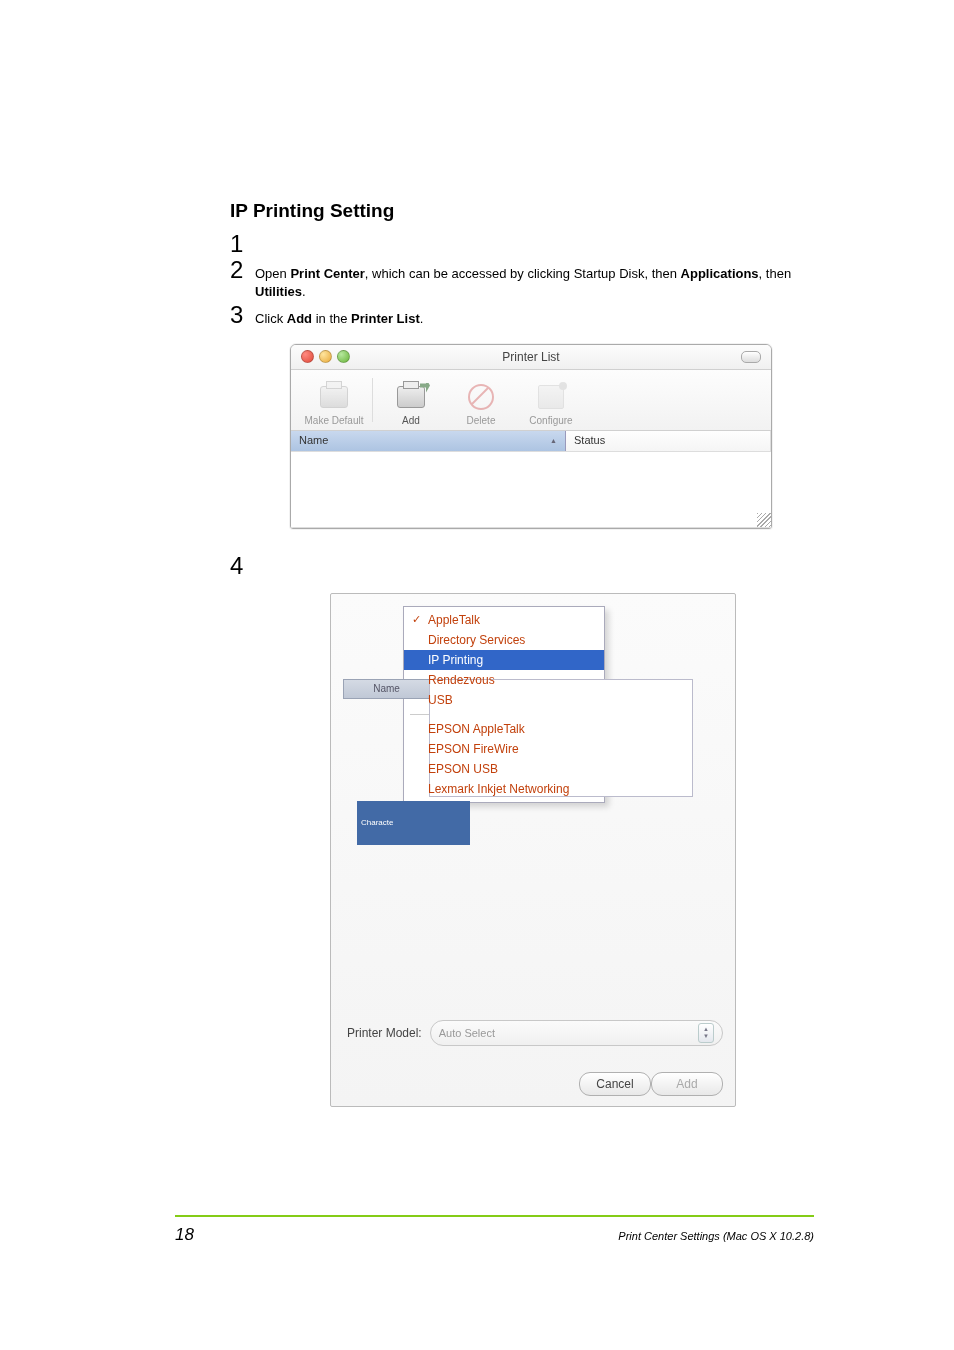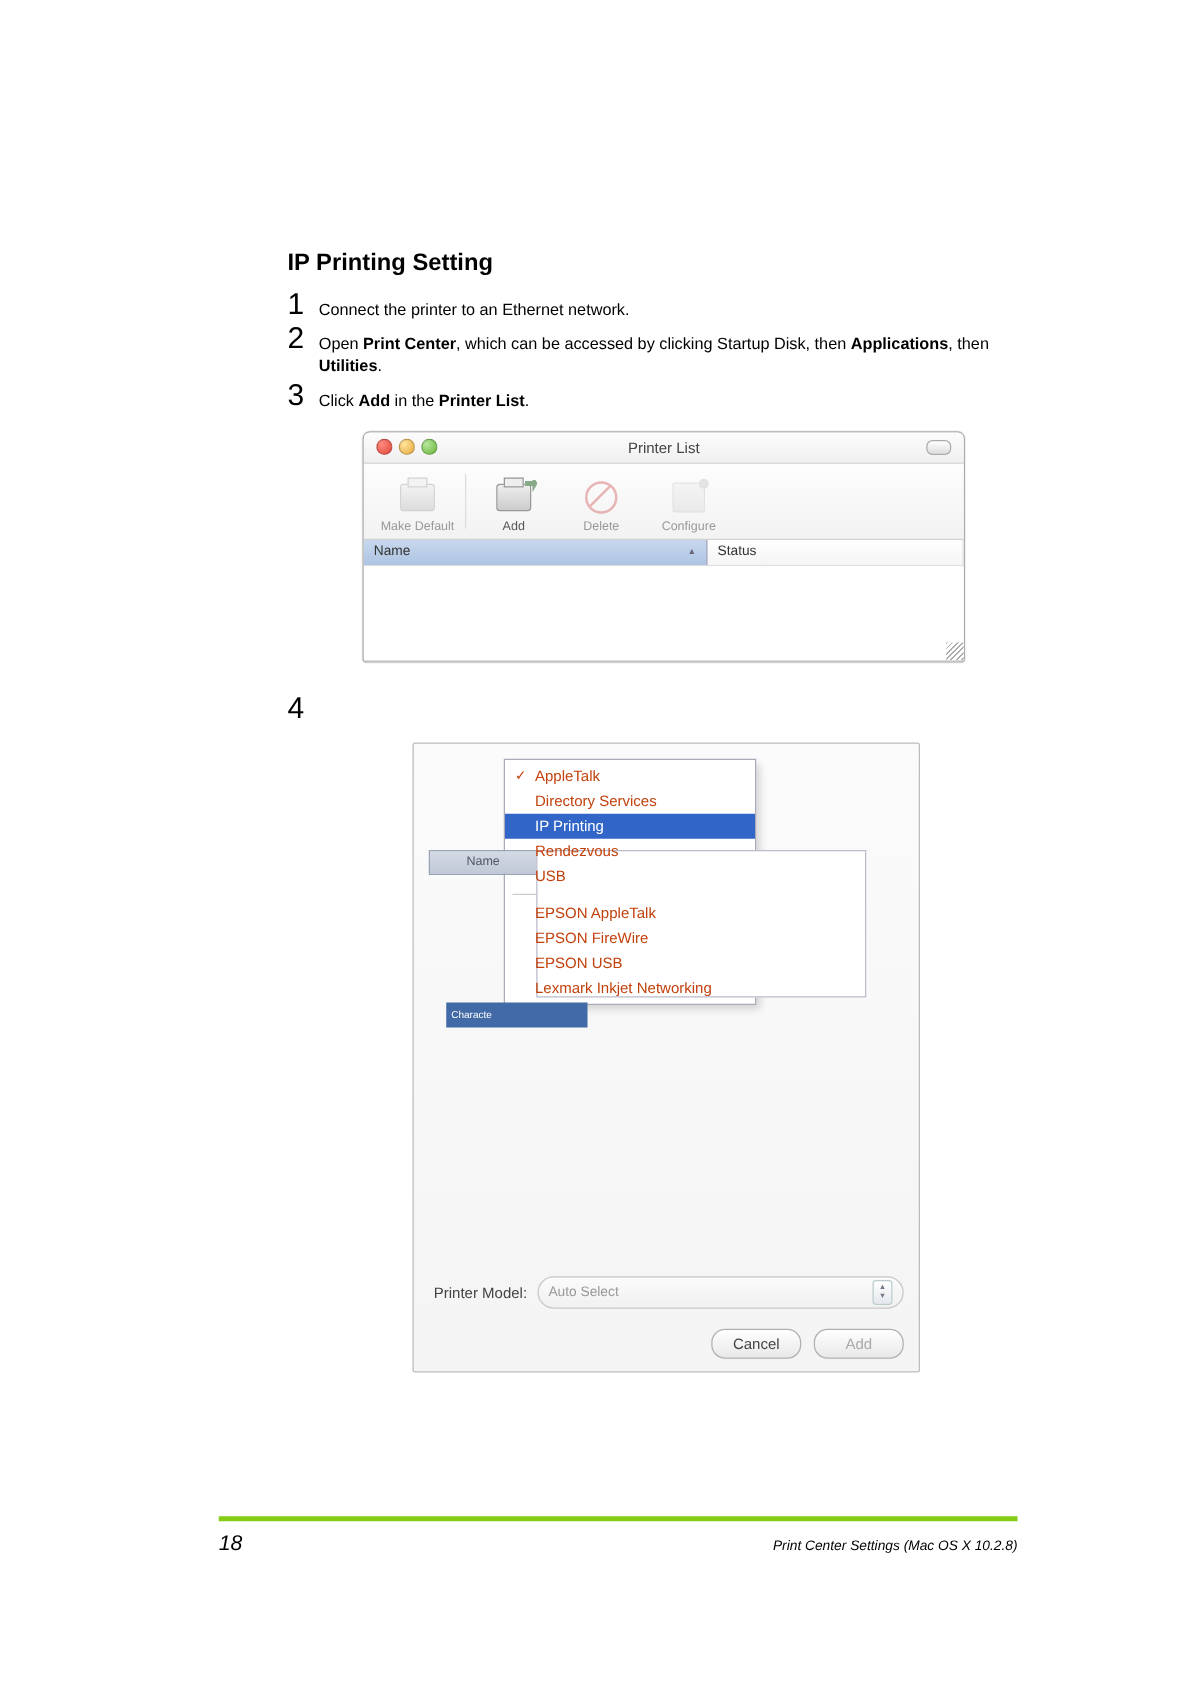--- a/index.html
+++ b/index.html
@@ -308,21 +308,21 @@
     }
     .charset-row {
       position: absolute;
       left: 26px;
       top: 207px;
       width: 105px;
       height: 12px;
       background: #426aa6;
       font-size: 8px;
       color: #fff;
-      padding: 4px 4px;
+      padding: 16px 4px;
       line-height: 12px;
       overflow: hidden;
     }
     .model-row {
       margin-top: 212px;
       display: flex;
       align-items: center;
       padding: 4px 0 10px;
       gap: 8px;
       border-top: 1px solid rgba(0,0,0,0);
@@ -356,43 +356,42 @@
       flex-direction: column;
       align-items: center;
       justify-content: center;
       font-size: 6px;
       color: #778;
       line-height: 7px;
     }
     .btn-row {
       display: flex;
       justify-content: flex-end;
-      gap: 10px;
-      margin-top: 6px;
+      margin-top: 16px;
     }
     .aqua-btn {
       width: 70px;
       height: 22px;
       border-radius: 11px;
       border: 1px solid #b0b0b0;
       background: linear-gradient(#ffffff, #e8e8e8);
       font-size: 12px;
       color: #444;
       display: flex;
       align-items: center;
       justify-content: center;
     }
     .aqua-btn.disabled { color: #aaa; }
 
     .footer {
       position: absolute;
       bottom: 105px;
       left: 175px;
       right: 140px;
-      border-top: 4px solid #84cc16;
+      border-top: 2px solid #84cc16;
       padding-top: 8px;
       display: flex;
       justify-content: space-between;
       align-items: baseline;
     }
     .footer-page {
       font-style: italic;
       font-size: 17px;
     }
     .footer-title {
@@ -402,21 +401,20 @@
   </style>
 </head>
 <body>
 
 <div class="page">
   <div class="heading">IP Printing Setting</div>
 
   <ol class="steps">
     <li class="step">
       <span class="step-num">1</span>
-      <span class="step-text">Connect the printer to an Ethernet network.</span>
     </li>
     <li class="step">
       <span class="step-num">2</span>
       <span class="step-text">
         <span>Open </span><span class="bold">Print Center</span><span>, which can be accessed by clicking Startup Disk, then </span><span class="bold">Applications</span><span>, then </span><span class="bold">Utilities</span><span>.</span>
       </span>
     </li>
     <li class="step">
       <span class="step-num">3</span>
       <span class="step-text">

